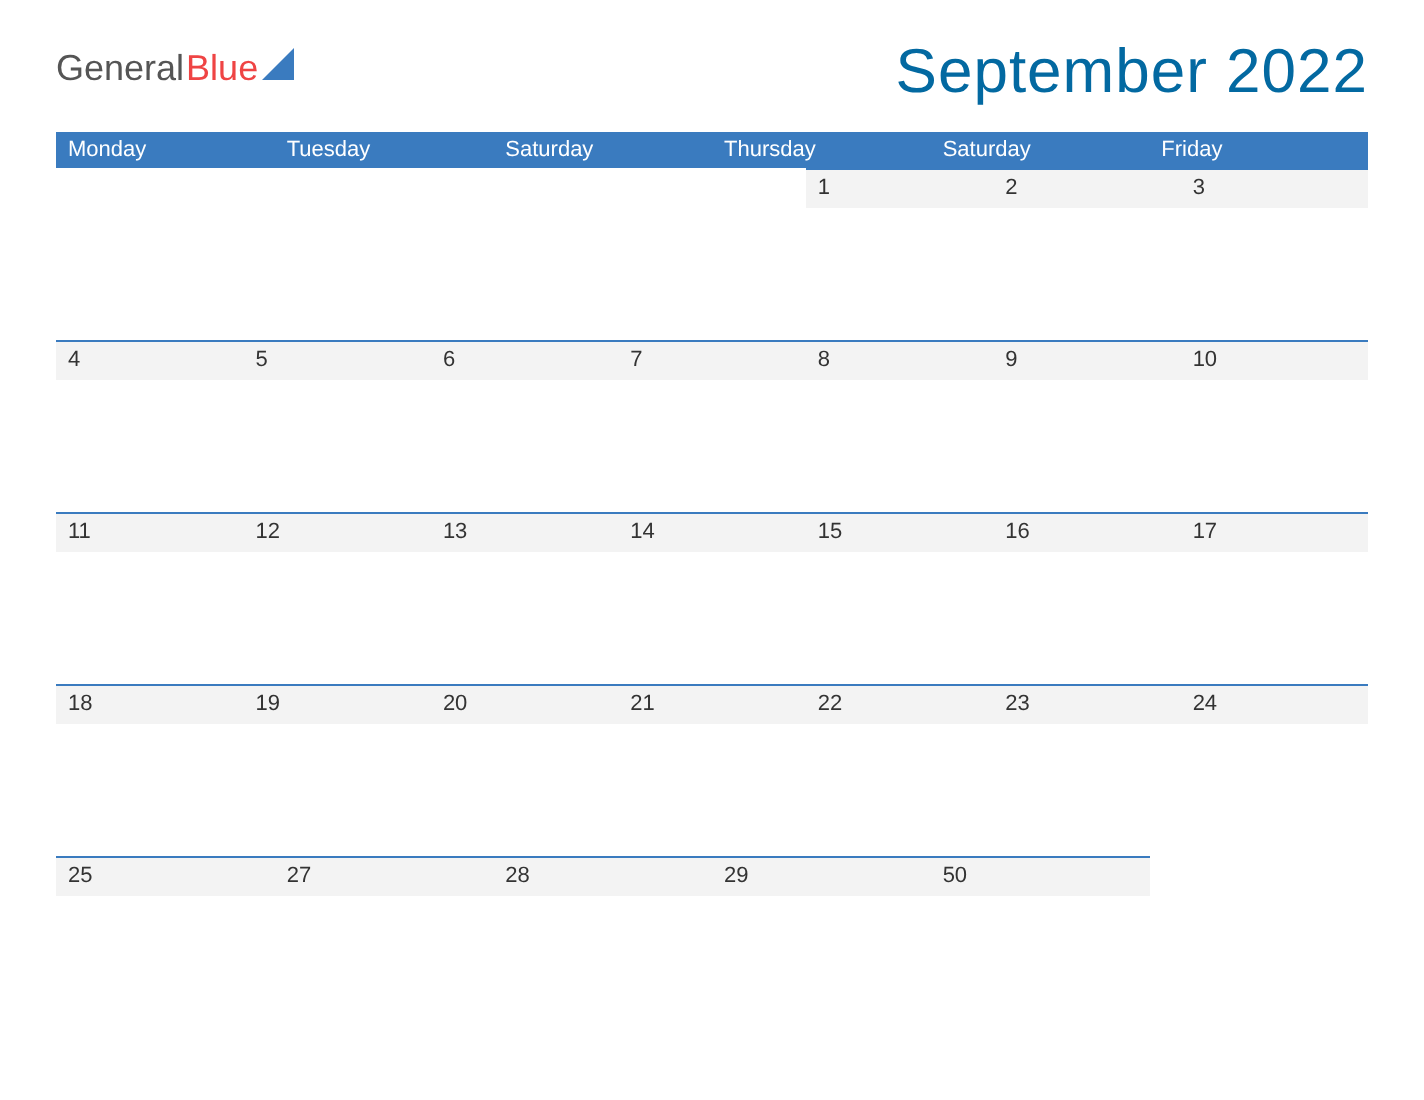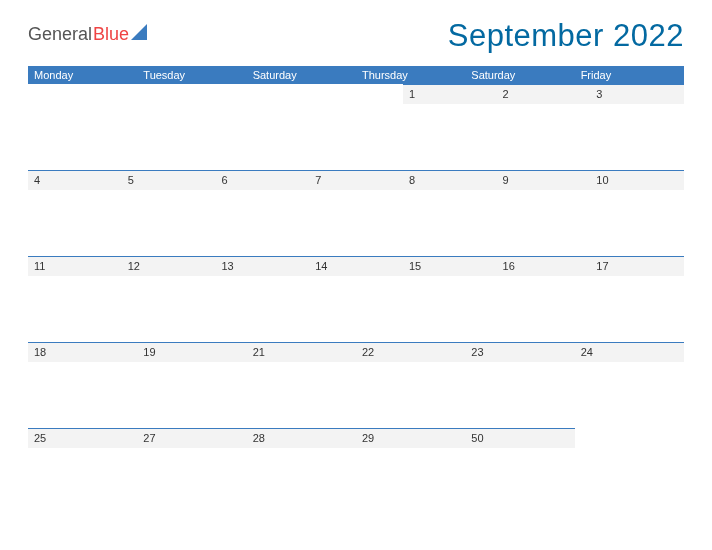--- a/index.html
+++ b/index.html
@@ -121,20 +121,24 @@
       <div class="week">
         <div class="day">
           <div class="daynum-text">18</div>
           <div class="dayrest"></div>
         </div>
         <div class="day">
           <div class="daynum-text">19</div>
           <div class="dayrest"></div>
         </div>
         <div class="day">
+          <div class="daynum-text">20</div>
+          <div class="dayrest"></div>
+        </div>
+        <div class="day">
           <div class="daynum-text">21</div>
           <div class="dayrest"></div>
         </div>
         <div class="day">
           <div class="daynum-text">22</div>
           <div class="dayrest"></div>
         </div>
         <div class="day">
           <div class="daynum-text">23</div>
           <div class="dayrest"></div>

